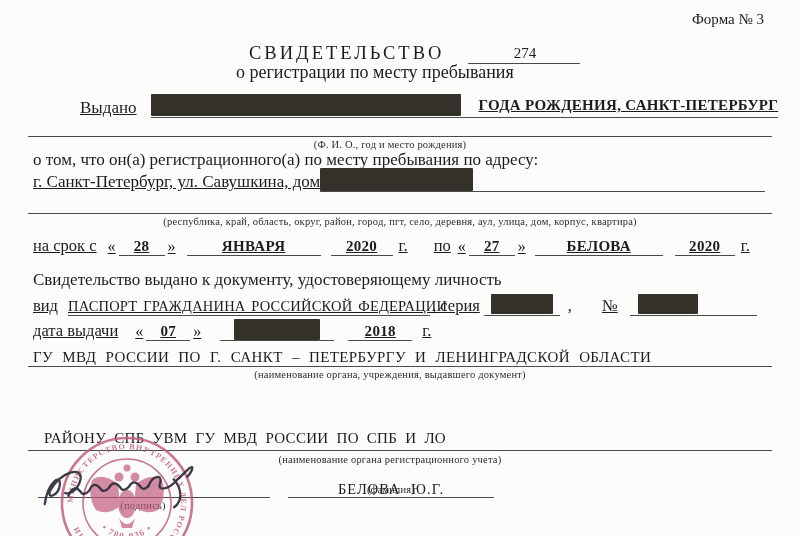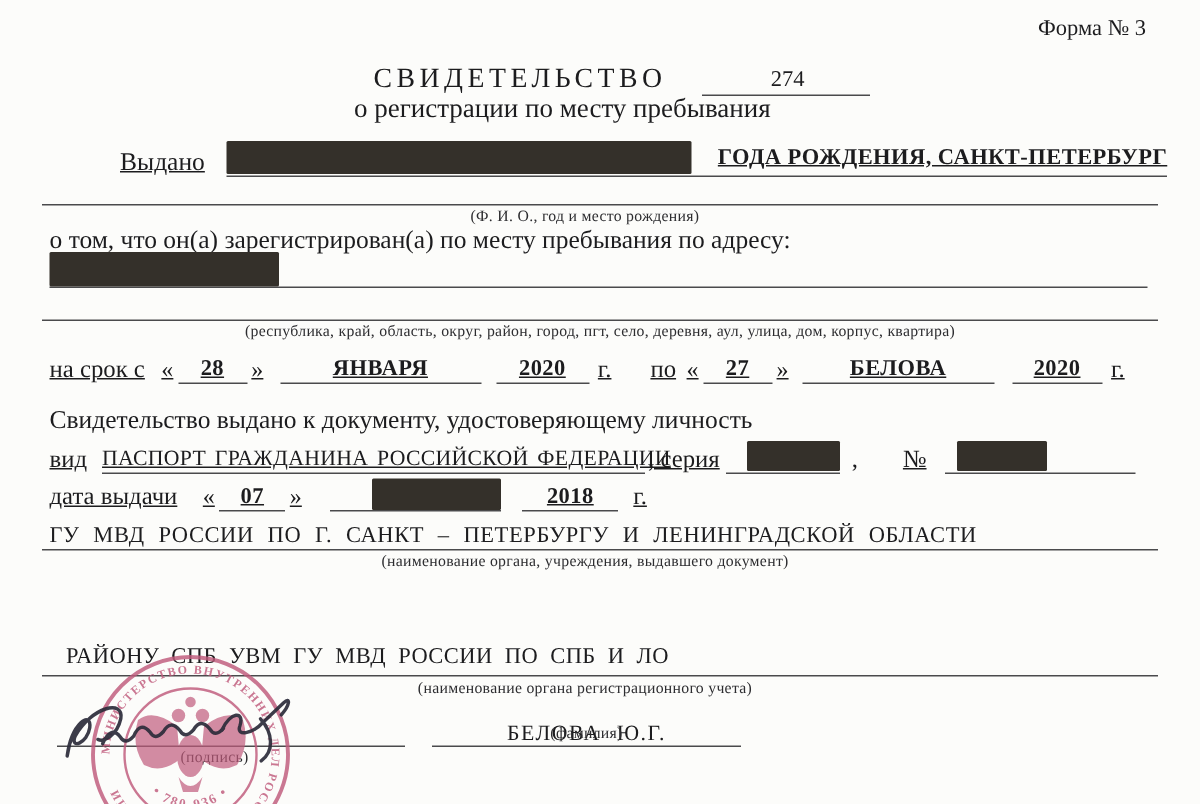--- a/index.html
+++ b/index.html
@@ -10,21 +10,21 @@
   }
   .abs { position:absolute; }
   .hline { position:absolute; height:1.3px; background:#4a4a4c; }
   .cap { position:absolute; font-size:10.5px; color:#2d2d30; text-align:center; letter-spacing:0.2px; white-space:nowrap; }
   .redact { background:#34302a; border-radius:1px; flex:none; }
   .row { position:absolute; display:flex; align-items:flex-end; white-space:nowrap;text-decoration:underline; }
   .lbl { font-size:17px; }
   .lbl-sm { font-size:16.5px; }
   .slot {
     border-bottom:1.3px solid #4a4a4c; text-align:center;
-    display:flex; align-items:flex-end; justify-content:flex-end; flex:none;
+    display:flex; align-items:flex-end; justify-content:center; flex:none;
   }
   .slot .v { width:100%; text-align:center; }
   .bold15 { font-weight:bold; font-size:15px; letter-spacing:0.3px; }
   .cond { font-size:14.5px; letter-spacing:0.2px; word-spacing:2px; }
   .quote { font-size:16px; padding:0 3px; }
   .title-heading { position:absolute; font-size:18.5px; letter-spacing:3px; }
   .title-sub { position:absolute; font-size:18px; }
   svg text { font-family:"Liberation Serif", serif; }
 </style>
 </head>
@@ -42,23 +42,24 @@
   <div class="row" style="left:80px; top:94px; right:42px; height:24px;">
     <span class="lbl" style="margin-right:14px;">Выдано</span>
     <div style="flex:1; border-bottom:1.3px solid #4a4a4c; display:flex; align-items:center; height:24px;gap:14px;">
       <span class="redact" style="width:310px; height:22px;"></span>
       <span class="bold15" style="padding-left:4px;">ГОДА РОЖДЕНИЯ, САНКТ-ПЕТЕРБУРГ</span>
     </div>
   </div>
   <div class="hline" style="left:28px; top:136px; width:744px;"></div>
   <div class="cap" style="left:240px; top:139px; width:300px;">(Ф. И. О., год и место рождения)</div>
 
-  <div class="abs lbl" style="left:33px; top:150px;">о том, что он(а) зарегистрирован(а) по месту пребывания по адресу:</div>
+  <div class="abs lbl" style="left:33px; top:150px;">о том, что он(а) регистрационного(а) по месту пребывания по адресу:</div>
 
   <div class="row" style="left:33px; top:166px; right:35px; height:26px;">
+    <span class="lbl">г. Санкт-Петербург, ул. Савушкина, дом</span>
     <div style="flex:1; border-bottom:1.3px solid #4a4a4c; display:flex; align-items:flex-end; height:26px;">
       <span class="redact" style="width:153px; height:23px; margin-bottom:0;"></span>
     </div>
   </div>
   <div class="hline" style="left:28px; top:213px; width:744px;"></div>
   <div class="cap" style="left:120px; top:216px; width:560px;">(республика, край, область, округ, район, город, пгт, село, деревня, аул, улица, дом, корпус, квартира)</div>
 
   <div class="row" style="left:33px; top:233px; height:23px;">
     <span class="lbl-sm" style="margin-right:8px;">на срок с</span>
     <span class="quote">«</span>

